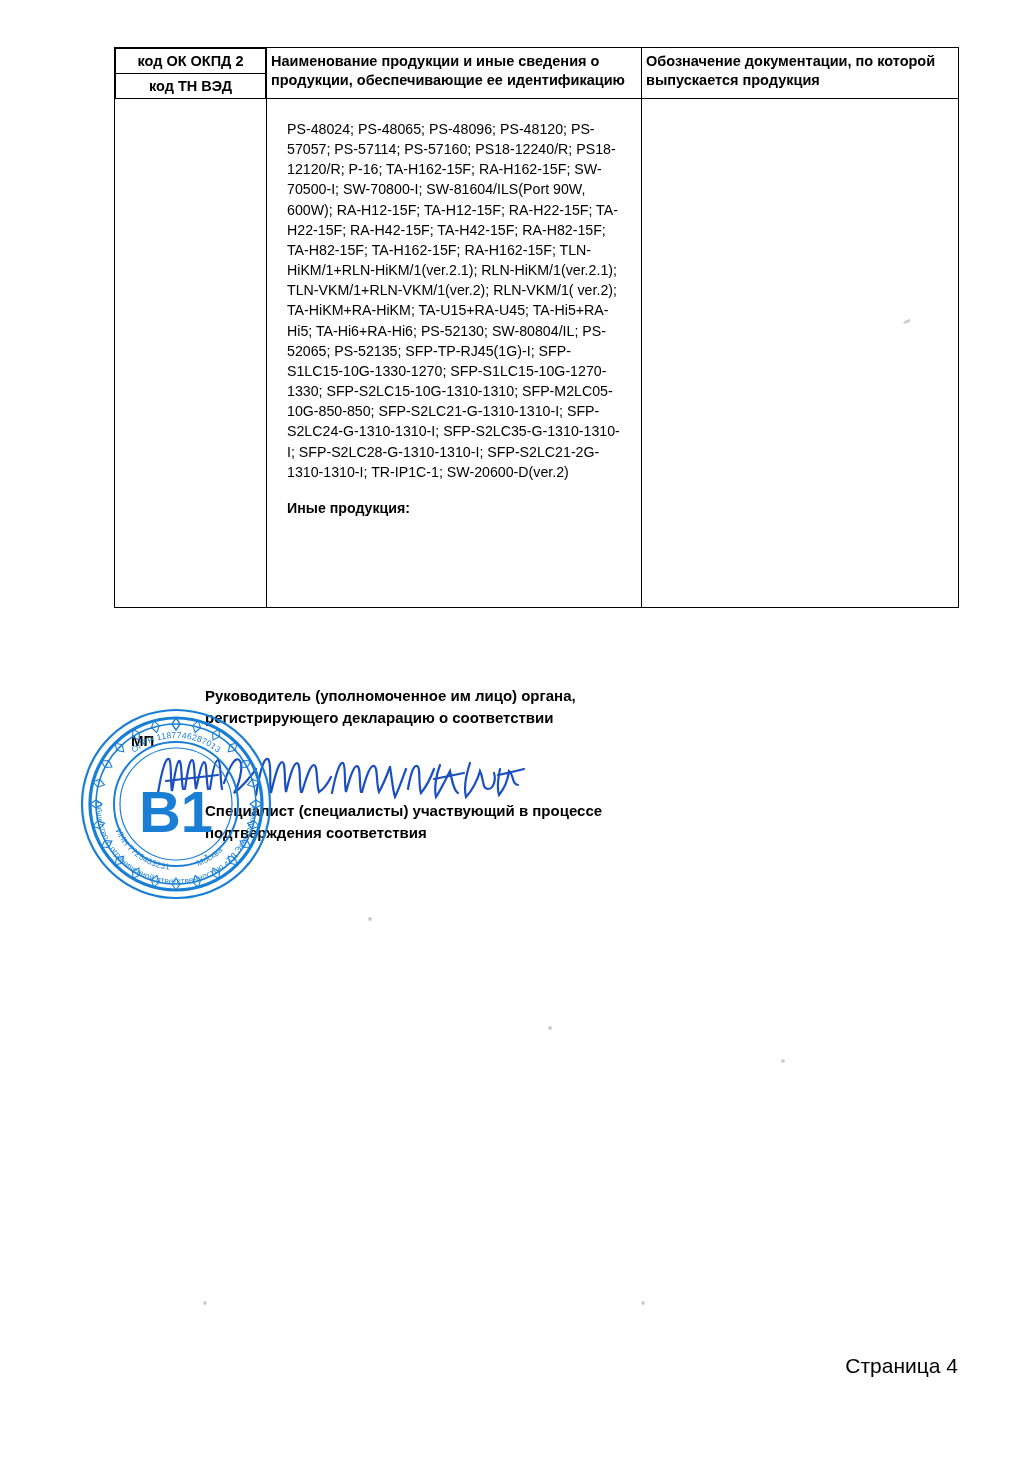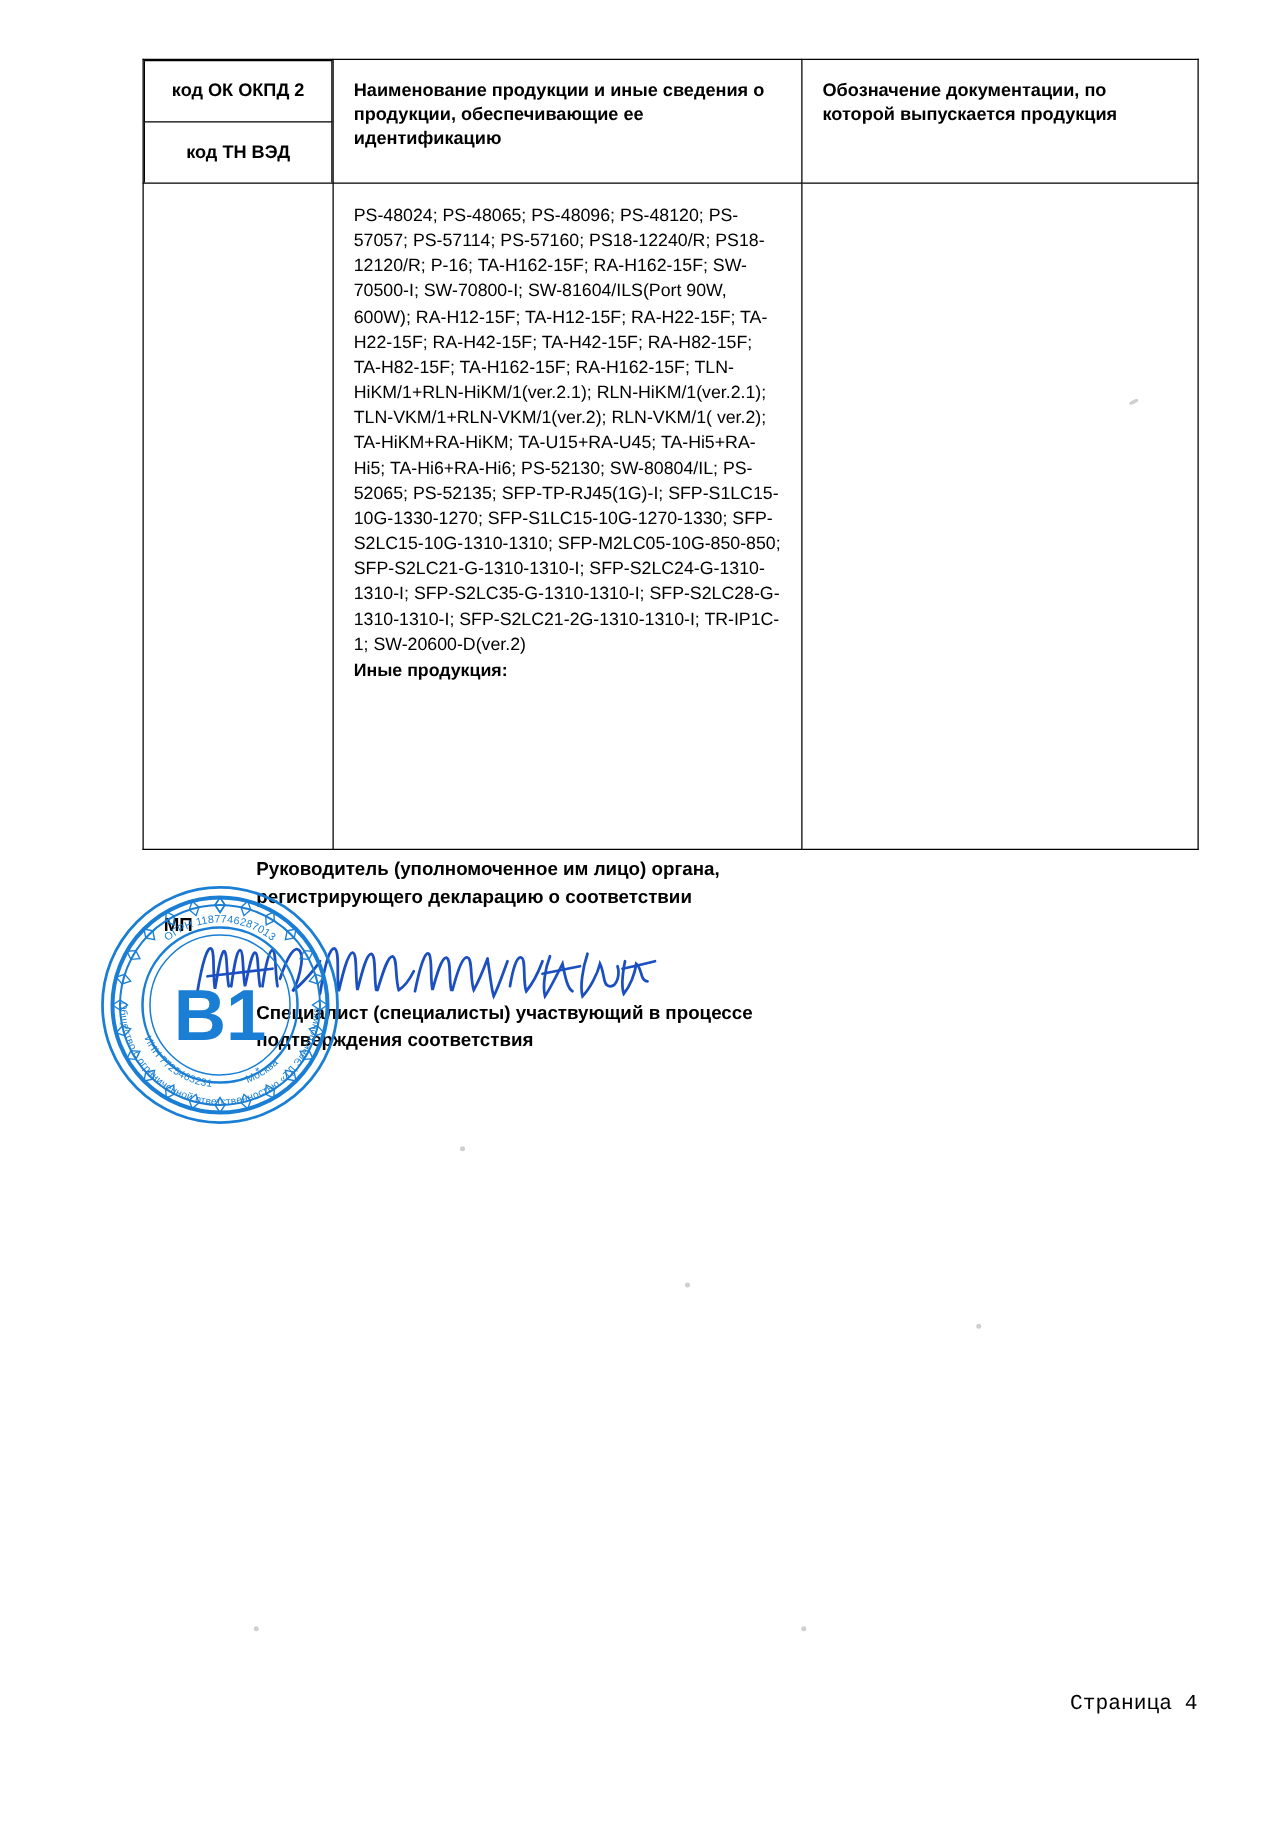--- a/index.html
+++ b/index.html
@@ -27,21 +27,21 @@
     position: absolute;
     left: 114px;
     top: 47px;
     width: 844px;
     border-collapse: collapse;
     table-layout: fixed;
   }
   .doc-table td, .doc-table th {
     border: 1.5px solid #000;
     vertical-align: top;
-    padding: 16px;
+    padding: 4px;
   }
   .hdr-cell {
     text-align: left;
     font-weight: bold;
     font-size: 14.5px;
     line-height: 1.3;
     padding: 7px 6px;
     vertical-align: middle;
   }
   .col1 { width: 152px; }
@@ -65,21 +65,21 @@
     table-layout: fixed;
   }
 
   .body-cell {
     font-size: 14.2px;
     line-height: 1.42;
     padding: 10px 10px 10px 9px;
     height: 500px;
   }
   .body-cell p {
-    margin: 0;
+    margin: 16px;
   }
   .body-cell .bold-line {
     font-weight: bold;
     margin-top: 1px;
   }
 
   
   .sig-block {
     position: absolute;
     left: 205px;
@@ -124,22 +124,22 @@
     width: 420px;
     height: 90px;
     pointer-events: none;
   }
 
   
   .footer {
     position: absolute;
     right: 66px;
     top: 1354px;
-    font-family: Liberation Mono, monospace;
-    font-size: 17px;
+    font-family: Liberation Sans, sans-serif;
+    font-size: 21px;
   }
 
   
   .speck {
     position: absolute;
     background: #cfcfcf;
     border-radius: 50%;
   }
 </style>
 </head>

